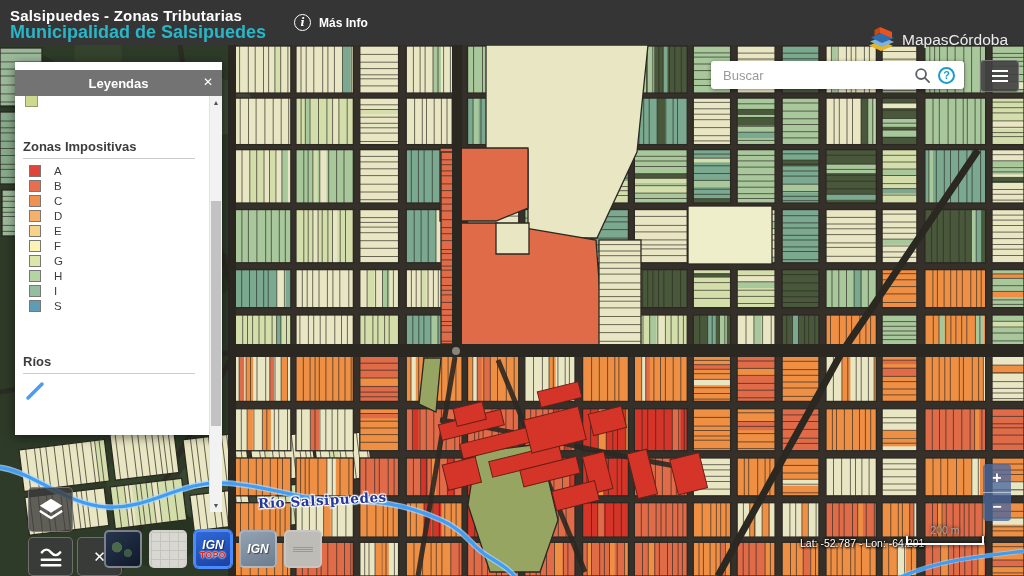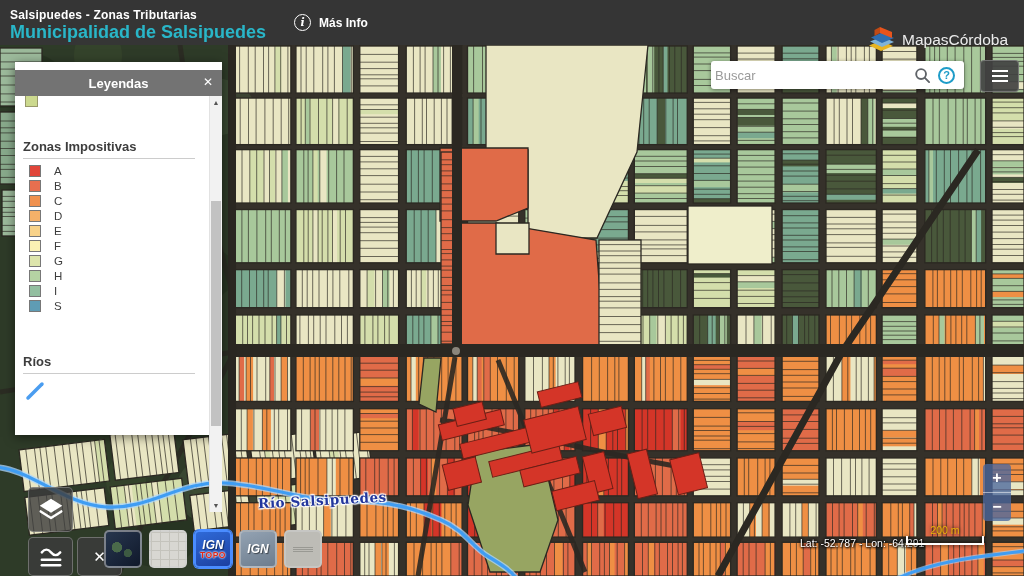--- a/index.html
+++ b/index.html
@@ -9,21 +9,21 @@
   #map{position:absolute;inset:0;z-index:0;cursor:grab;}
   #mapsvg{position:absolute;left:0;top:0;}
   #river-label{position:absolute;left:258px;top:492px;transform:rotate(-3deg);
     font-family:"DejaVu Serif",serif;font-size:13.5px;font-weight:600;letter-spacing:.6px;
     color:#23379d;z-index:5;white-space:nowrap;
     text-shadow:-1px -1px 1px #fff,1px -1px 1px #fff,-1px 1px 1px #fff,1px 1px 1px #fff,0 0 3px #fff;}
   
   #topbar{position:absolute;top:0;left:0;right:0;height:45px;background:rgba(54,54,54,.94);
     color:#fff;display:flex;align-items:center;z-index:50;}
   .tb-left{padding-left:10px;display:flex;flex-direction:column;justify-content:center;}
-  #title{font-size:12px;font-weight:bold;letter-spacing:.2px;line-height:19px;}
+  #title{font-size:15px;font-weight:bold;letter-spacing:.2px;line-height:19px;}
   #subtitle{font-size:18px;font-weight:600;color:#29b6c8;line-height:15px;}
   #masinfo{margin-left:28px;display:flex;align-items:center;gap:8px;font-size:12px;
     font-weight:bold;cursor:pointer;}
   .info-icon{width:17px;height:17px;border:1.5px solid #fff;border-radius:50%;
     display:grid;place-items:center;font-family:"DejaVu Serif",serif;font-style:italic;
     font-weight:bold;font-size:11px;box-sizing:border-box;}
   #brand{margin-left:auto;margin-right:16px;display:flex;align-items:center;gap:7px;
     font-size:15.5px;color:#ececec;cursor:pointer;margin-top:34px;}
   
   #legend{position:absolute;left:15px;top:62px;width:207px;height:373px;background:#fff;
@@ -45,21 +45,21 @@
   #rivers-title{margin-top:41px;}
   .river-symbol{margin:7px 0 0 10px;display:block;}
   .lg-scroll{position:absolute;right:0;top:0;bottom:0;width:12px;background:#f2f2f2;
     border-left:1px solid #e2e2e2;}
   .lg-arrow{position:absolute;left:0;width:12px;text-align:center;font-size:7px;color:#555;cursor:pointer;}
   .lg-arrow.up{top:3px;} .lg-arrow.down{bottom:3px;}
   .lg-thumb{position:absolute;left:1px;width:10px;top:105px;height:225px;background:#c2c2c2;cursor:pointer;}
   
   #searchbox{position:absolute;left:711px;top:61px;width:253px;height:28px;background:#fff;
     border-radius:3px;box-shadow:0 1px 4px rgba(0,0,0,.45);display:flex;align-items:center;
-    padding:0 9px 0 2px;box-sizing:border-box;z-index:40;}
+    padding:0 9px 0 10px;box-sizing:border-box;z-index:40;}
   #searchbox input{flex:1;border:none;outline:none;font-size:13px;color:#333;
     font-family:"Liberation Sans",sans-serif;background:transparent;min-width:0;}
   #searchbox input::placeholder{color:#9a9a9a;}
   .help-icon{width:17px;height:17px;border-radius:50%;border:2px solid #1e9cc8;color:#1e9cc8;
     font-weight:bold;font-size:11px;display:grid;place-items:center;margin-left:7px;
     box-sizing:border-box;cursor:pointer;}
   #menubtn{position:absolute;left:980px;top:60px;width:37px;height:30px;background:rgba(66,66,66,.92);
     border:1px solid rgba(160,160,160,.5);border-radius:4px;display:grid;place-items:center;
     z-index:40;cursor:pointer;}
   .bars{width:16px;height:2px;background:#fff;box-shadow:0 -5px 0 #fff,0 5px 0 #fff;}
@@ -91,21 +91,21 @@
      text-shadow:1px 1px 1px rgba(0,0,0,.5);}
   .topo-text{font-weight:bold;font-size:8.5px;color:#e02818;letter-spacing:.5px;line-height:9px;
      text-shadow:0 0 2px #fff,0 0 2px #fff;}
   .thumb-ign{background:linear-gradient(160deg,#93a2b2,#6d7d8e);}
   .thumb-plain{background:#bdbcb6;}
   .thumb-plain::after{content:"";width:20px;height:5px;
      background:linear-gradient(#8a8a84 1px,transparent 1px);background-size:3px 2px;opacity:.7;}
   
   #latlon{position:absolute;left:800px;top:537px;font-size:10.5px;color:#fff;z-index:20;
     text-shadow:0 0 3px #000,0 0 3px #000,1px 1px 2px #000;}
-  #scalebar{position:absolute;left:906px;top:524px;width:78px;text-align:center;color:#eab308;
+  #scalebar{position:absolute;left:906px;top:524px;width:78px;text-align:center;color:#a3a3a3;
     z-index:20;filter:drop-shadow(0 0 2px #000);}
   .scale-text{font-size:10.5px;}
   .scale-line{height:7px;border:2px solid #fff;border-top:none;margin-top:0;}
   #attrib{position:absolute;right:5px;bottom:3px;font-size:12.5px;color:#ededed;z-index:20;
     text-shadow:0 0 3px #000,0 0 3px #000,1px 1px 2px #000;white-space:nowrap;}
   #attrib .sep{margin:0 5px;color:#d5d5d5;}
   #attrib .alink{cursor:pointer;}
 </style>
 </head>
 <body>

